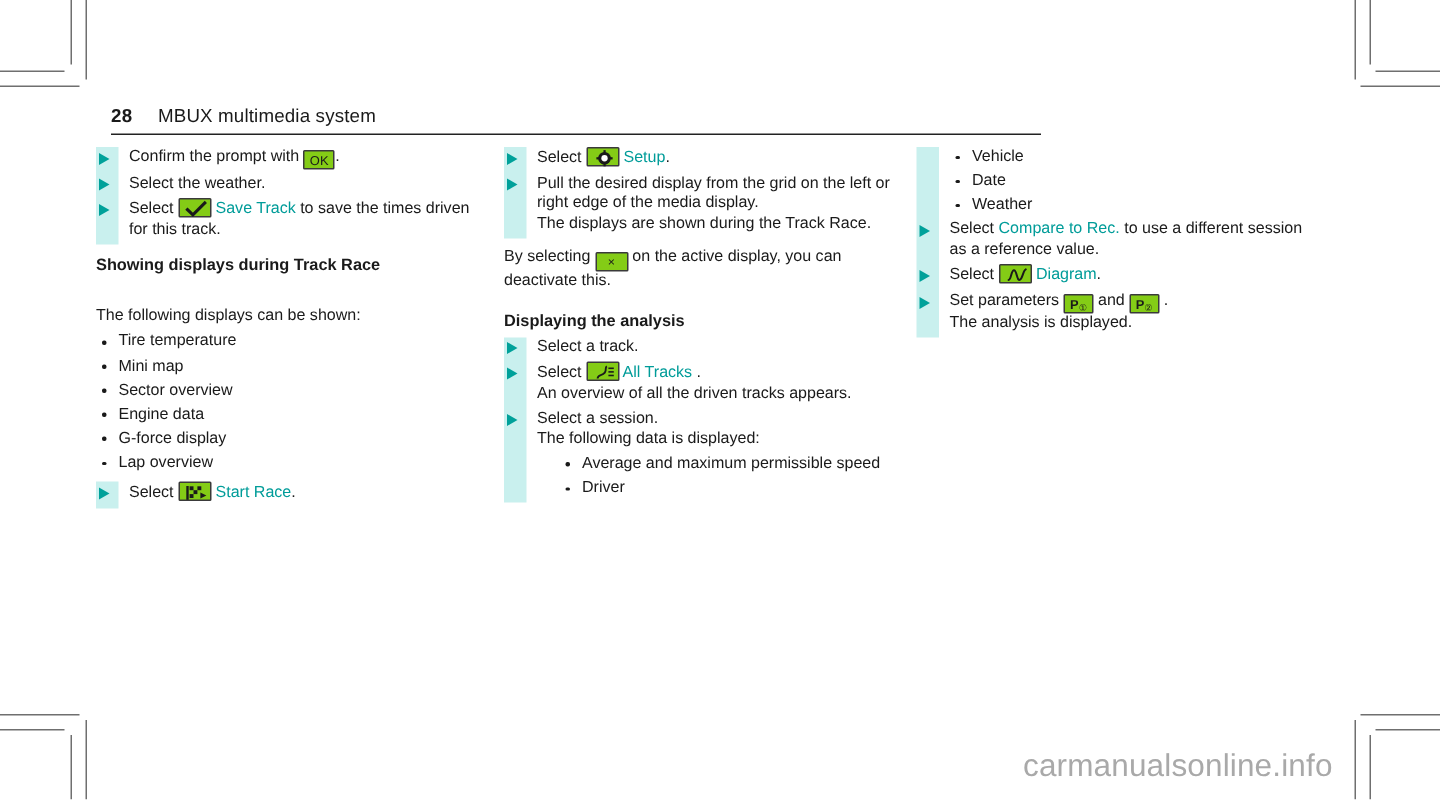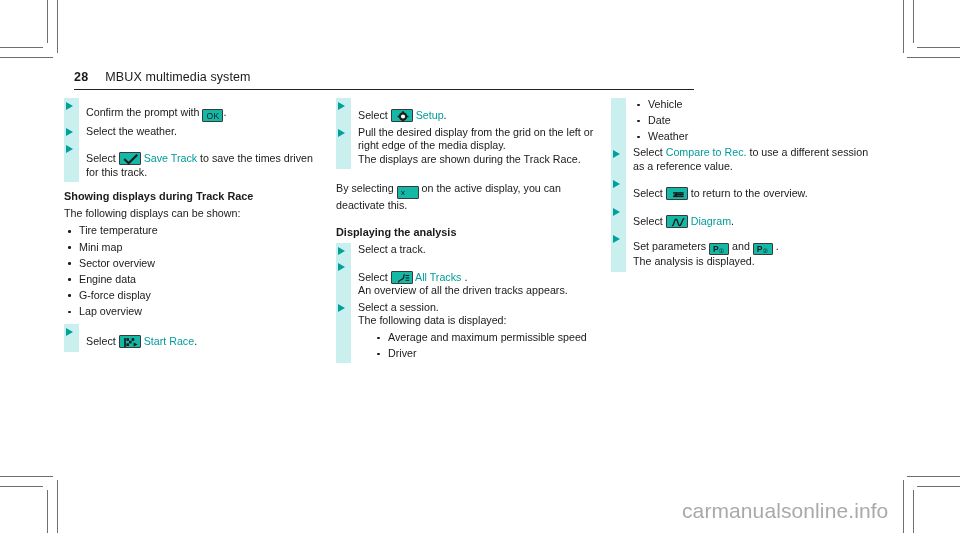--- a/index.html
+++ b/index.html
@@ -86,21 +86,21 @@
   .step .body { display: block; }
   .para { padding: 0 0 3px 0; }
   .para.plain { padding-left: 0; }
 
   .subhead {
     font-weight: bold;
     font-size: 10.9px;
     padding-top: 8px;
     padding-bottom: 3px;
   }
-  .freetext { padding-bottom: 4px; }
+  .freetext { padding-bottom: 4px; margin-top: 16px; }
   .spacer6 { height: 6px; }
   .spacer3 { height: 3px; }
 
   
   ul.bl { list-style: none; margin: 0; padding: 0; }
   ul.bl li {
     position: relative;
     padding-left: 15px;
     padding-bottom: 2.5px;
   }
@@ -114,26 +114,25 @@
   }
   ul.bl.indent { padding-left: 15px; }
 
   .link { color: #009c99; }
 
   
   .kb {
     display: inline-block;
     border: 1.1px solid #3a3a3a;
     border-radius: 1px;
-    background: #14b8a6;
+    background: #84cc16;
     vertical-align: -3px;
-    text-align: left;
+    text-align: center;
     line-height: 1;
     padding: 0;
-    margin-top: 11px;
   }
   .kb-ok {
     min-width: 21px; height: 12.5px;
     font-size: 8.6px;
     padding: 2px 3px 0 3px;
     letter-spacing: 0.3px;
   }
   .kb-x {
     min-width: 22px; height: 12.5px;
     font-size: 8.2px;
@@ -360,32 +359,20 @@
           <li>Weather</li>
         </ul>
 
         <div class="step">
           <span class="arrow"></span>
           <span class="body">
             <span>Select </span><span class="link">Compare to Rec.</span><span> to use a different session as a reference value.</span>
           </span>
         </div>
 
-        <div class="step">
-          <span class="arrow"></span>
-          <span class="body">
-            <span>Select </span><span class="kb kb-ico"><svg width="22" height="13" viewBox="0 0 22 13">
-                  <rect x="6.0" y="4.2" width="10.6" height="1.5" fill="#1a1a1a"></rect>
-                  <rect x="6.0" y="7.6" width="10.6" height="1.5" fill="#1a1a1a"></rect>
-                  <path d="M6.6 6.9 L10.0 4.6 L10.0 9.2 Z" fill="#1a1a1a"></path>
-                  <rect x="9.4" y="5.9" width="7.2" height="1.4" fill="#1a1a1a"></rect>
-                </svg></span>
-            <span> to return to the overview.</span>
-          </span>
-        </div>
 
         <div class="step">
           <span class="arrow"></span>
           <span class="body">
             <span>Select </span><span class="kb kb-ico"><svg width="22" height="13" viewBox="0 0 22 13">
                   <path d="M5.4 9.6 C7.2 9.6 7.0 3.2 9.0 3.2 C11.0 3.2 10.6 9.6 12.6 9.6 C14.6 9.6 15.0 3.4 16.8 2.6" stroke="#1a1a1a" stroke-width="1.35" fill="none" stroke-linecap="round"></path>
                 </svg></span>
             <span class="link">Diagram</span><span>.</span>
           </span>
         </div>

